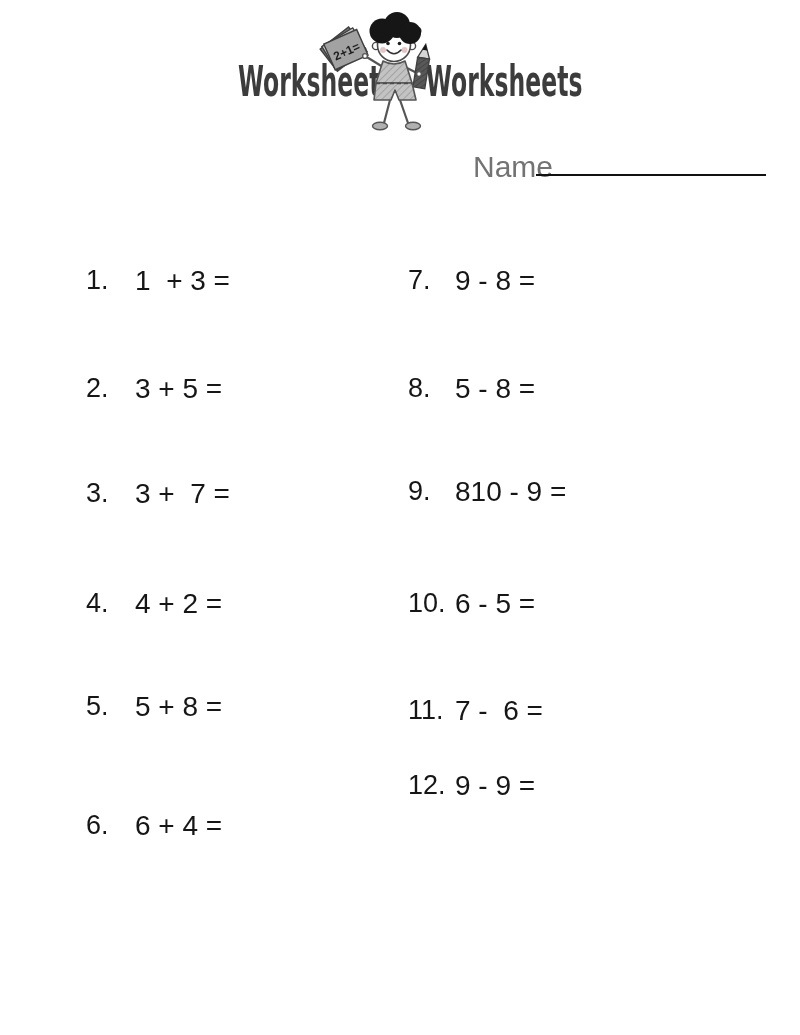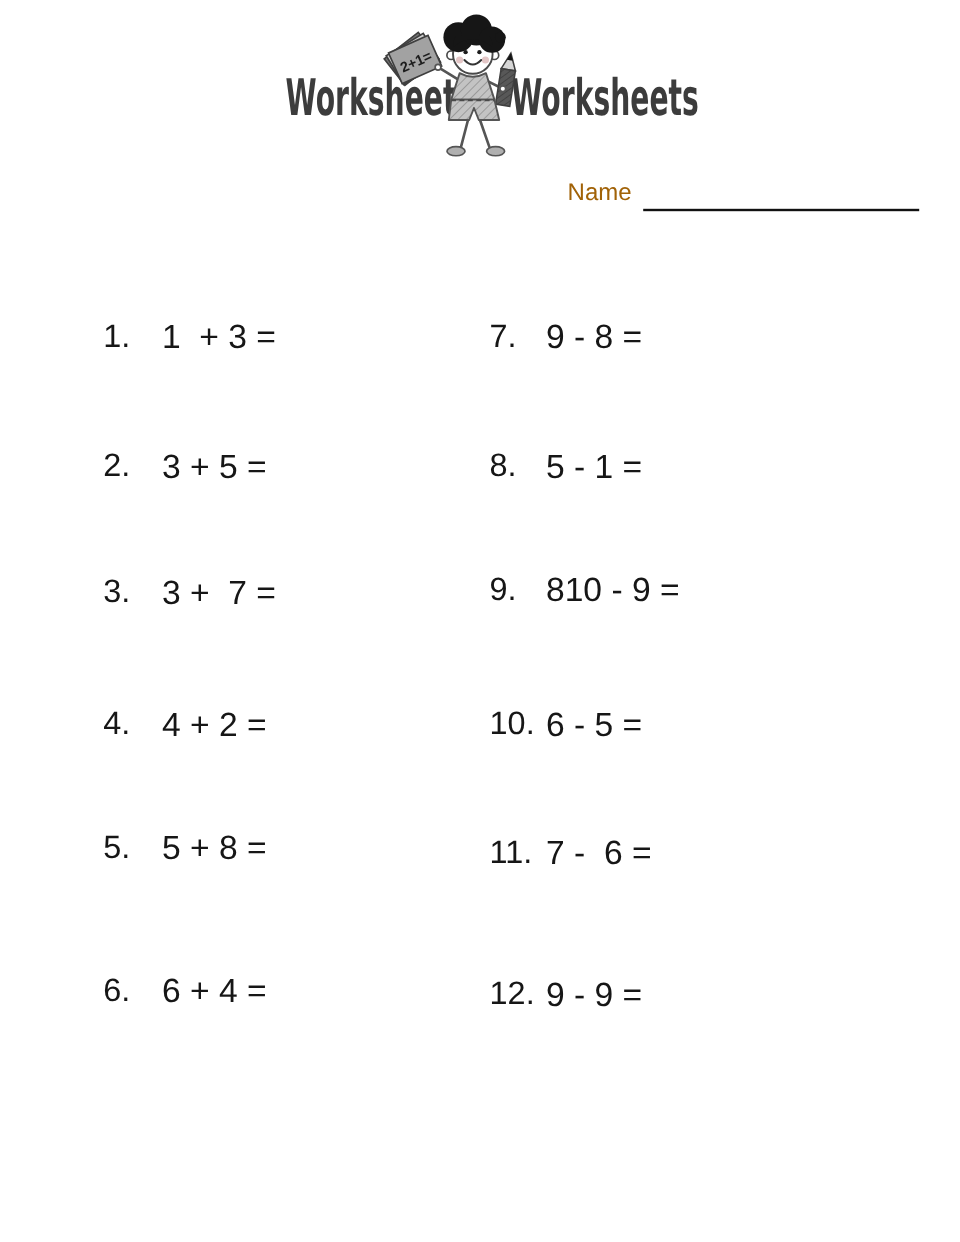--- a/index.html
+++ b/index.html
@@ -29,21 +29,21 @@
   .logo-text.left{left:238px;}
   .logo-text.right{left:426px;}
   .mascot{position:absolute;left:312px;top:6px;}
   
   .title{
     position:absolute;left:68px;top:150px;
     font-size:30px;line-height:1.1;color:#111;
   }
   .name-label{
     position:absolute;left:473px;top:150px;
-    font-size:20px;color:#a16207;
+    font-size:30px;color:#737373;
   }
   .name-line{
     position:absolute;left:536px;top:174px;width:230px;height:0;
     border-top:2px solid #111;
   }
   .subtitle{
     position:absolute;left:74px;top:201px;
     font-size:23px;color:#111;
   }
   
@@ -183,33 +183,33 @@
     <span class="num">6.</span>
     <span class="expr">6 + 4 =</span>
   </div>
 
   <div class="prob colR" style="top:267px">
     <span class="num">7.</span>
     <span class="expr">9 - 8 =</span>
   </div>
   <div class="prob colR" style="top:375px">
     <span class="num">8.</span>
-    <span class="expr">5 - 1 =</span>
+    <span class="expr">5 - 8 =</span>
   </div>
   <div class="prob colR" style="top:478px">
     <span class="num">9.</span>
     <span class="expr">810 - 9 =</span>
   </div>
   <div class="prob colR" style="top:590px">
     <span class="num">10.</span>
     <span class="expr">6 - 5 =</span>
   </div>
   <div class="prob colR" style="top:697px">
     <span class="num">11.</span>
     <span class="expr">7 -  6 =</span>
   </div>
-  <div class="prob colR" style="top:815px">
+  <div class="prob colR" style="top:772px">
     <span class="num">12.</span>
     <span class="expr">9 - 9 =</span>
   </div>
 
 
 </div>
 
 </body></html>

